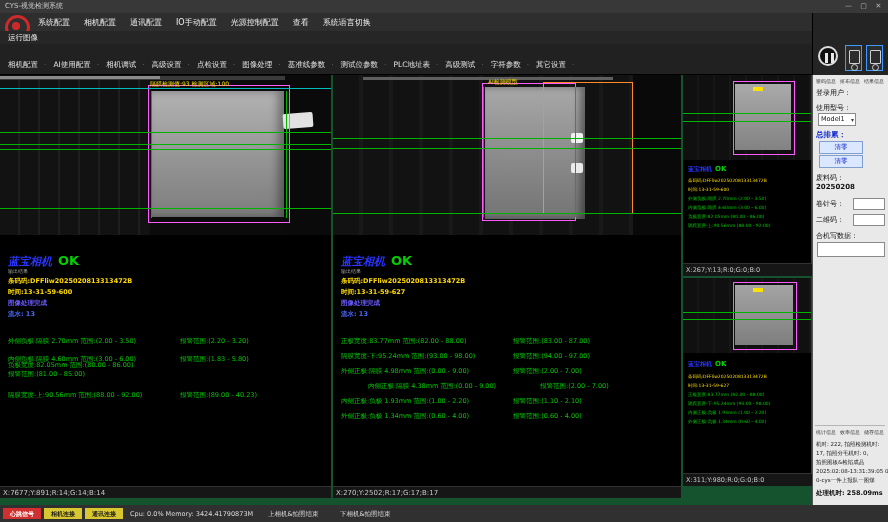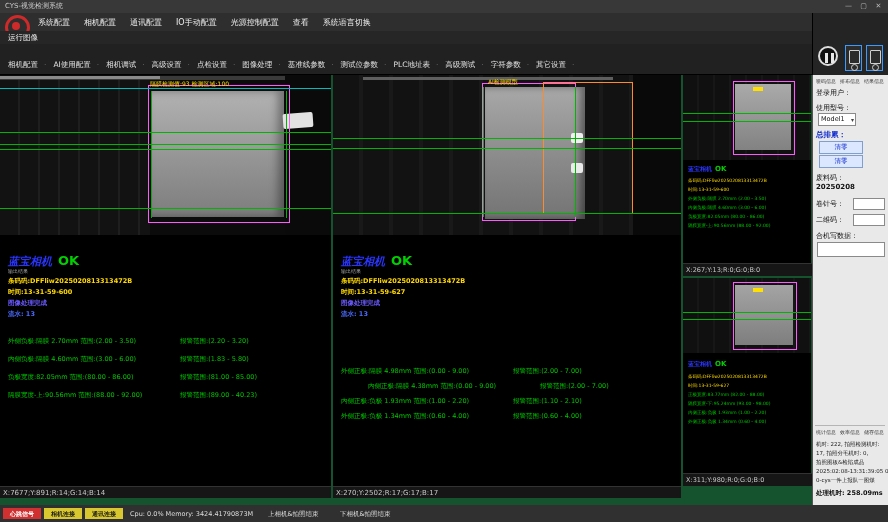--- a/index.html
+++ b/index.html
@@ -175,21 +175,21 @@
     <span class="status-line" style="top:224px;">图像处理完成</span>
     <span class="serial-line" style="top:235px;">流水: 13</span>
     <div class="meas-row" style="top:262px;">
       <span class="meas">外侧负极:隔膜 2.70mm 范围:(2.00 - 3.50)</span>
       <span class="warn">报警范围:(2.20 - 3.20)</span>
     </div>
     <div class="meas-row" style="top:280px;">
       <span class="meas">内侧负极:隔膜 4.60mm 范围:(3.00 - 6.00)</span>
       <span class="warn">报警范围:(1.83 - 5.80)</span>
     </div>
-    <div class="meas-row" style="top:298px;">
+    <div class="meas-row" style="top:286px;flex-direction:column;">
       <span class="meas">负极宽度:82.05mm 范围:(80.00 - 86.00)</span>
       <span class="warn">报警范围:(81.00 - 85.00)</span>
     </div>
     <div class="meas-row" style="top:316px;">
       <span class="meas">隔膜宽度-上:90.56mm 范围:(88.00 - 92.00)</span>
       <span class="warn">报警范围:(89.00 - 40.23)</span>
     </div>
   </div>
   <div class="coords-bar abs" style="left:0;top:486px;width:331px;">X:7677;Y:891;R:14;G:14;B:14</div>
 
@@ -212,20 +212,28 @@
     </div>
     <div class="result-line" style="top:178px;">
       <span class="result-title">蓝宝相机</span>
       <span class="result-ok">OK</span>
     </div>
     <span class="result-sub" style="top:193px;">输出结果</span>
     <span class="barcode-line" style="top:202px;">条码码:DFFliw2025020813313472B</span>
     <span class="time-line" style="top:213px;">时间:13-31-59-627</span>
     <span class="status-line" style="top:224px;">图像处理完成</span>
     <span class="serial-line" style="top:235px;">流水: 13</span>
+    <div class="meas-row" style="top:262px;">
+      <span class="meas">正极宽度:83.77mm 范围:(82.00 - 88.00)</span>
+      <span class="warn">报警范围:(83.00 - 87.00)</span>
+    </div>
+    <div class="meas-row" style="top:277px;">
+      <span class="meas">隔膜宽度-下:95.24mm 范围:(93.00 - 98.00)</span>
+      <span class="warn">报警范围:(94.00 - 97.00)</span>
+    </div>
     <div class="meas-row" style="top:292px;">
       <span class="meas">外侧正极:隔膜 4.98mm 范围:(0.00 - 9.00)</span>
       <span class="warn">报警范围:(2.00 - 7.00)</span>
     </div>
     <div class="meas-row" style="top:307px;margin-left:27px;">
       <span class="meas">内侧正极:隔膜 4.38mm 范围:(0.00 - 9.00)</span>
       <span class="warn">报警范围:(2.00 - 7.00)</span>
     </div>
     <div class="meas-row" style="top:322px;">
       <span class="meas">内侧正极:负极 1.93mm 范围:(1.00 - 2.20)</span>

